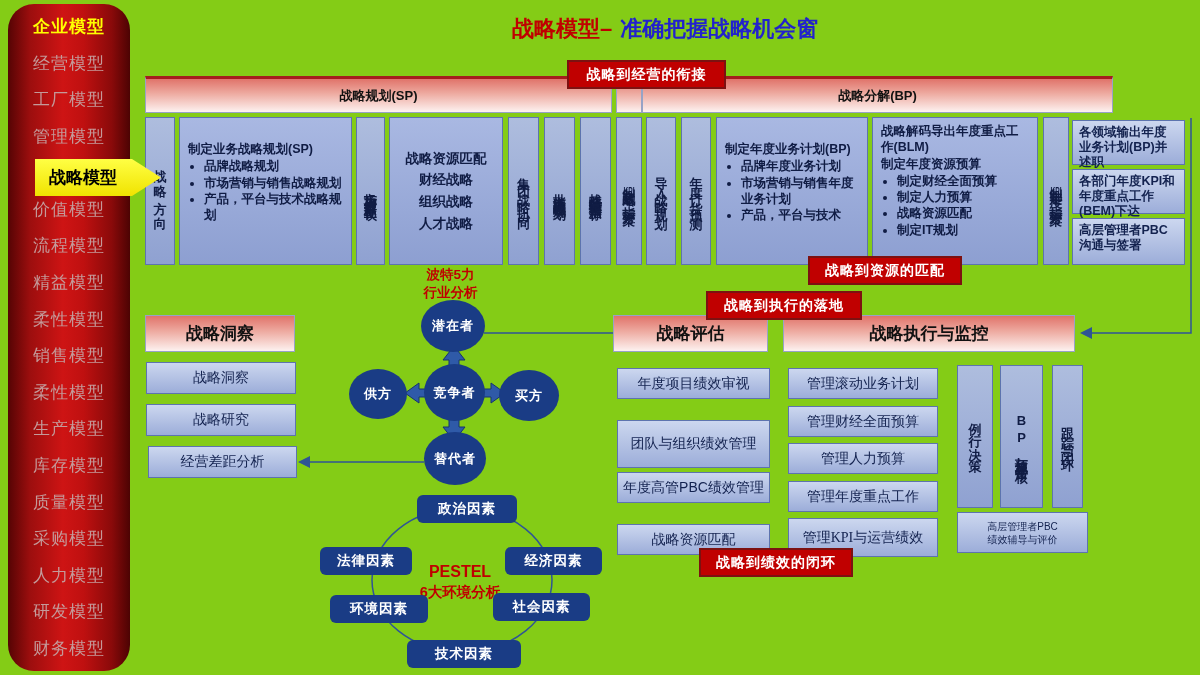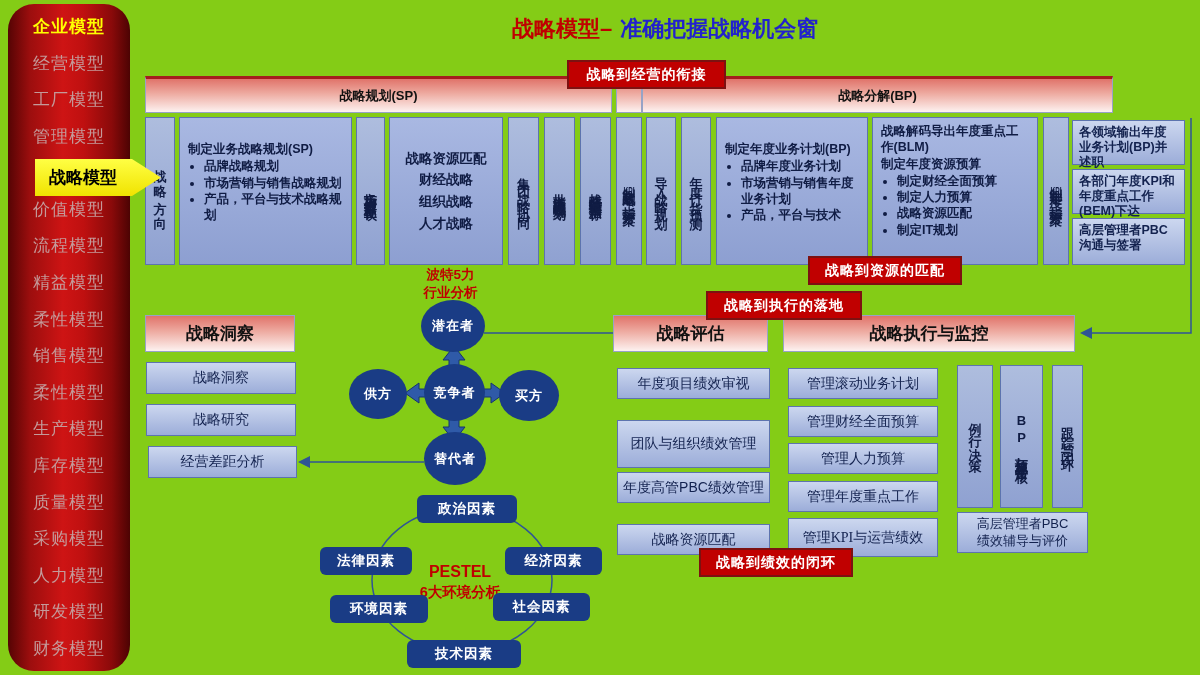--- a/index.html
+++ b/index.html
@@ -229,18 +229,18 @@
   <div class="abs listbox" style="left:788px;top:518px;width:150px;height:39px;font-family:Liberation Serif, serif;">管理KPI与运营绩效</div>
   <div class="abs vcol" style="left:957px;top:365px;width:36px;height:143px;">
     <span class="vtext ls12">例行决策</span>
   </div>
   <div class="abs vcol" style="left:1000px;top:365px;width:43px;height:143px;">
     <span class="vtext ls2"><span class="tcu" style="text-combine-upright:none;font-size:13px;">BP</span><span>与预算半年审核</span></span>
   </div>
   <div class="abs vcol" style="left:1052px;top:365px;width:31px;height:143px;">
     <span class="vtext ls8">跟踪与闭环</span>
   </div>
-  <div class="abs listbox" style="left:957px;top:512px;width:131px;height:41px;font-size:13px;flex-direction:column;line-height:1.3;">
+  <div class="abs listbox" style="left:957px;top:512px;width:131px;height:41px;font-size:10px;flex-direction:column;line-height:1.3;">
     <div>高层管理者PBC</div>
     <div>绩效辅导与评价</div>
   </div>
 
 </div>
 
 </body></html>

